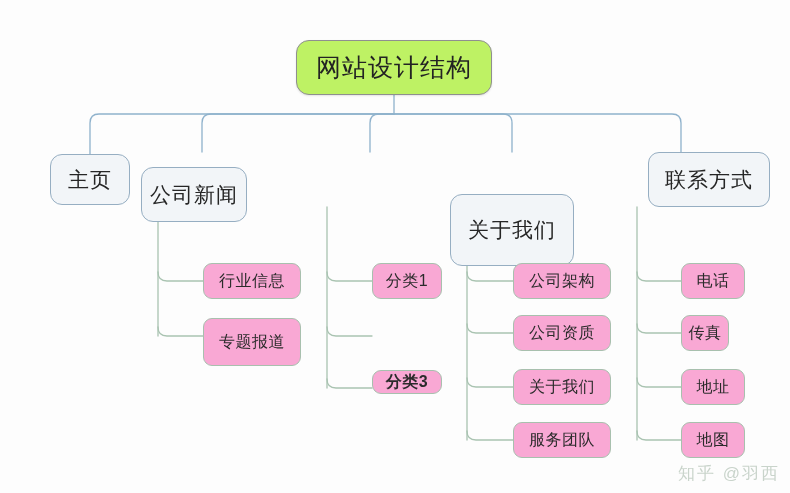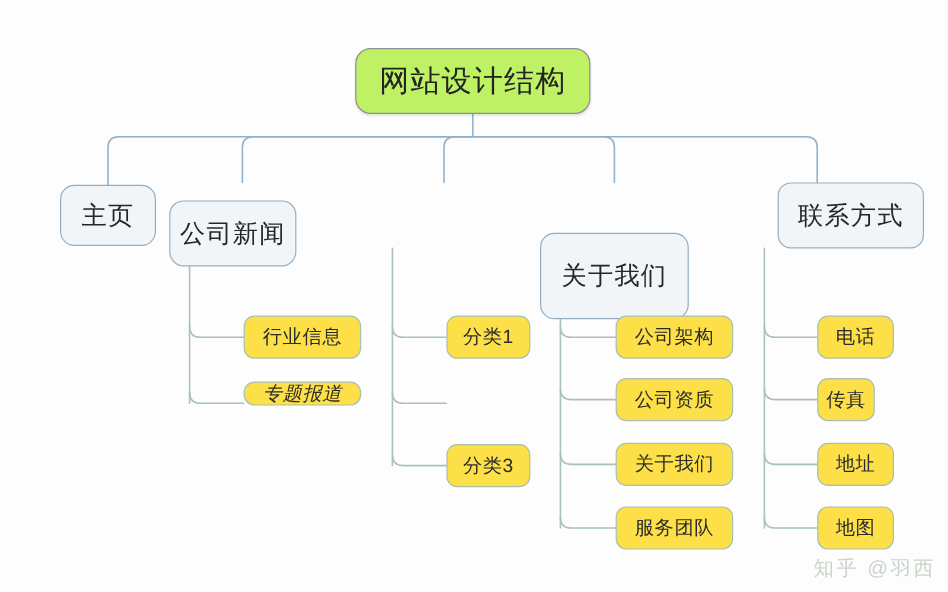--- a/index.html
+++ b/index.html
@@ -46,21 +46,21 @@
   }
   .node.lvl2 {
     background: #f2f5f8;
     border: 1.3px solid #96aec2;
     border-radius: 12px;
     font-size: 21px;
     letter-spacing: 1px;
     color: #262626;
   }
   .node.lvl3 {
-    background: #fde047;
+    background: #f9a8d4;
     border: 1.2px solid #a8c0ae;
     border-radius: 9px;
     font-size: 16px;
     letter-spacing: 0.5px;
     color: #2b2b2b;
   }
   #watermark {
     position: absolute;
     right: 10px;
     bottom: 8px;
@@ -100,24 +100,24 @@
       <path d="M 637 378 Q 637 387 646 387 L 681 387" fill="none" stroke="#a9c3b1" stroke-width="1.3" stroke-linecap="round"></path>
       <path d="M 637 431 Q 637 440 646 440 L 681 440" fill="none" stroke="#a9c3b1" stroke-width="1.3" stroke-linecap="round"></path>
     </svg>
 
   <div class="node root" style="left: 296px; top: 40px; width: 196px; height: 55px;">网站设计结构</div>
 
   <div class="node lvl2" style="left: 50px; top: 154px; width: 80px; height: 51px;">主页</div>
 
   <div class="node lvl2" style="left: 141px; top: 152px; width: 106px; height: 55px; margin-top: 15px;">公司新闻</div>
   <div class="node lvl3" style="left: 203px; top: 263px; width: 98px; height: 36px;">行业信息</div>
-  <div class="node lvl3" style="left: 203px; top: 318px; width: 98px; height: 20px; font-style: italic;">专题报道</div>
+  <div class="node lvl3" style="left: 203px; top: 318px; width: 98px; height: 48px;">专题报道</div>
 
   <div class="node lvl3" style="left: 372px; top: 263px; width: 70px; height: 36px;">分类1</div>
-  <div class="node lvl3" style="left: 372px; top: 370px; width: 70px; height: 36px;">分类3</div>
+  <div class="node lvl3" style="left: 372px; top: 370px; width: 70px; height: 24px; font-weight: bold;">分类3</div>
 
   <div class="node lvl2" style="left: 450px; top: 152px; width: 124px; height: 72px; margin-top: 42px;">关于我们</div>
   <div class="node lvl3" style="left: 513px; top: 315px; width: 98px; height: 36px;">公司资质</div>
   <div class="node lvl3" style="left: 513px; top: 263px; width: 98px; height: 36px;">公司架构</div>
   <div class="node lvl3" style="left: 513px; top: 369px; width: 98px; height: 36px;">关于我们</div>
   <div class="node lvl3" style="left: 513px; top: 422px; width: 98px; height: 36px;">服务团队</div>
 
   <div class="node lvl2" style="left: 648px; top: 152px; width: 122px; height: 55px; border-radius: 11px;">联系方式</div>
   <div class="node lvl3" style="left: 681px; top: 263px; width: 64px; height: 36px;">电话</div>
   <div class="node lvl3" style="left: 681px; top: 315px; width: 48px; height: 36px;">传真</div>

